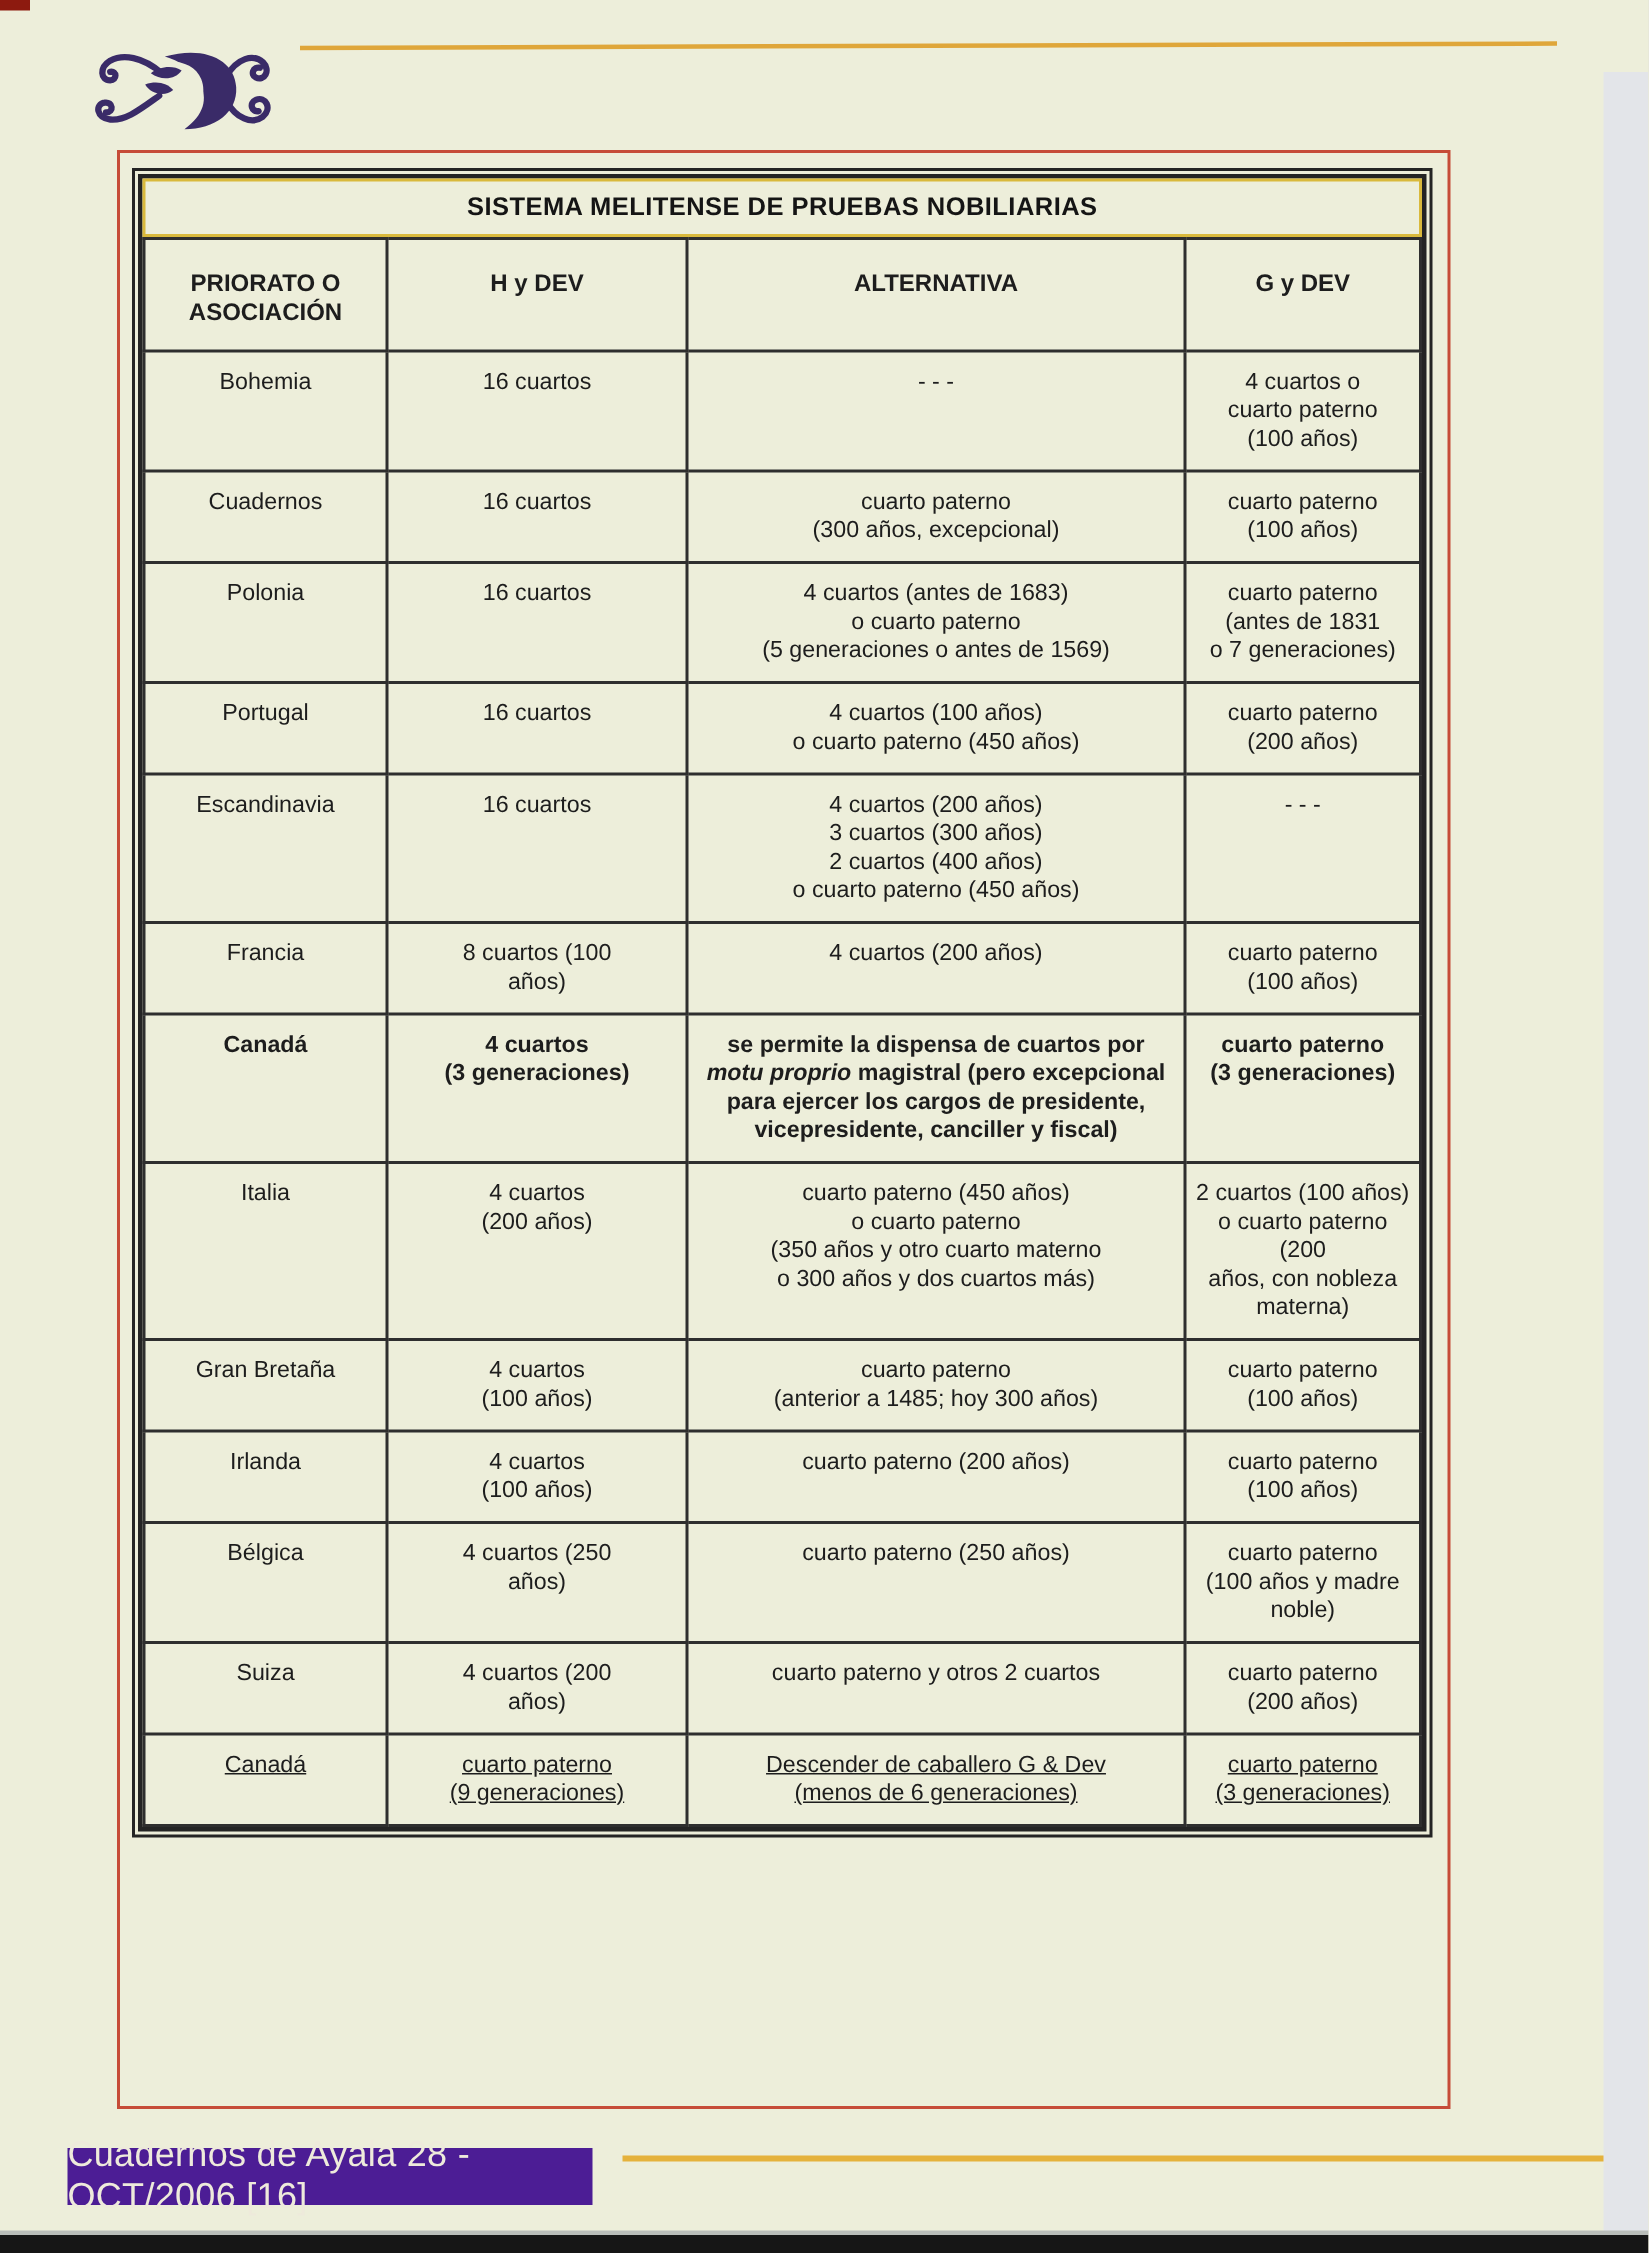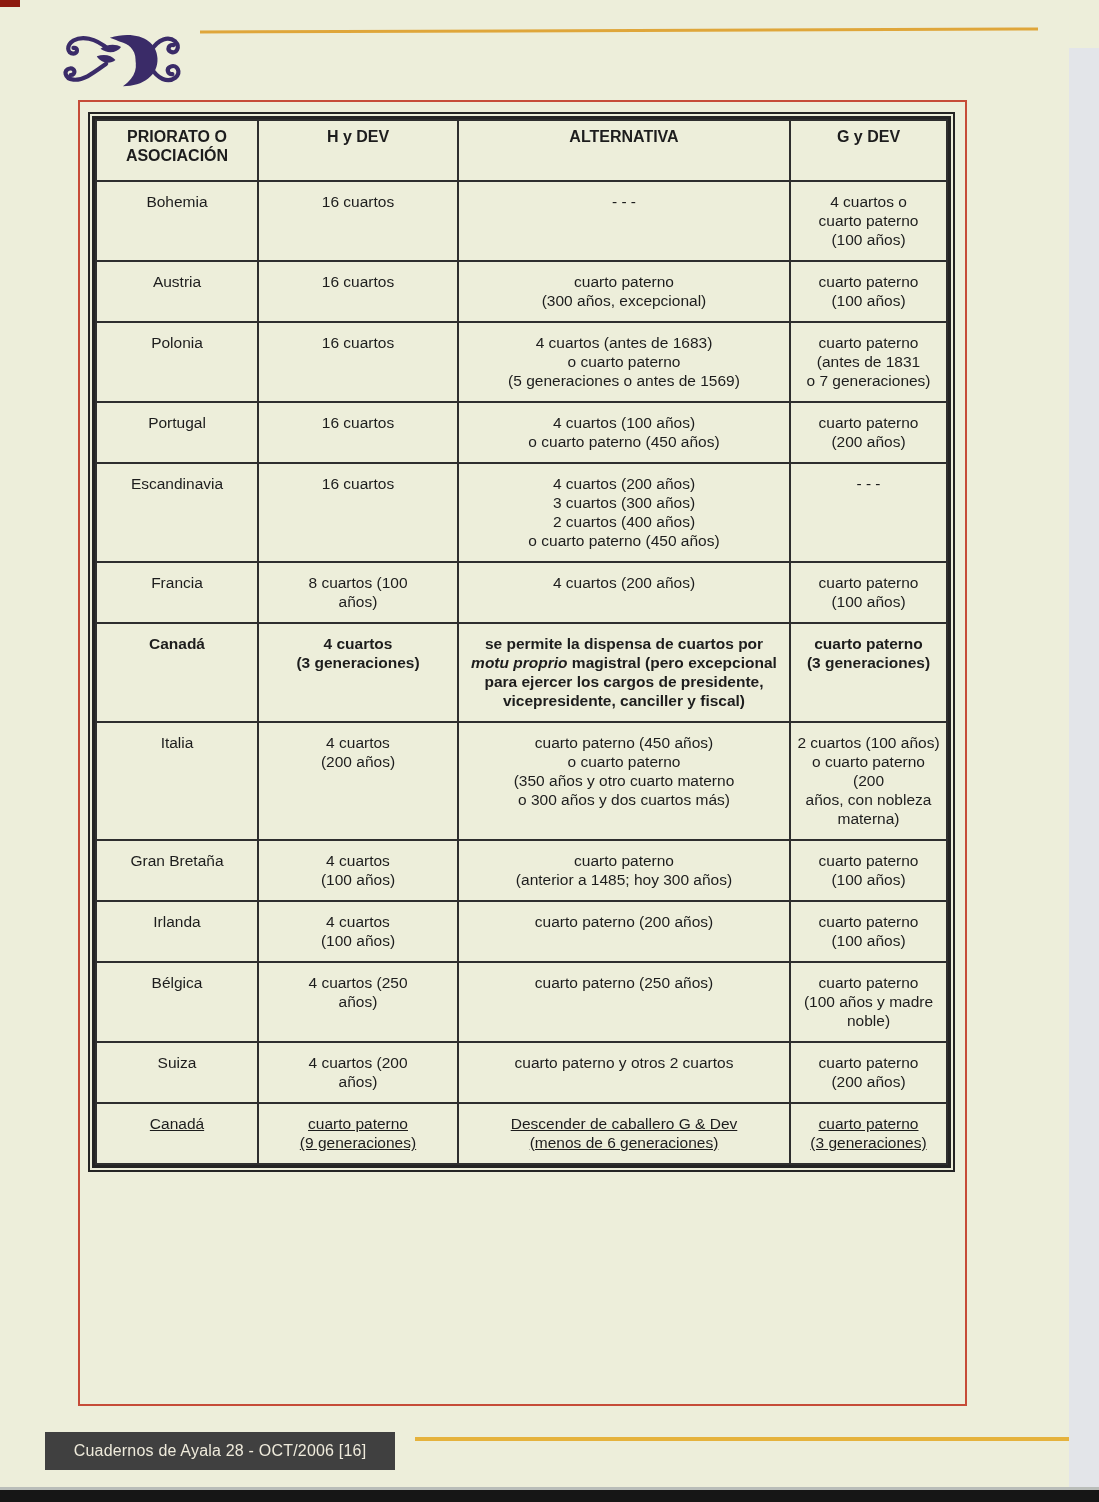--- a/index.html
+++ b/index.html
@@ -22,33 +22,33 @@
     border:2px solid #d9b93c;margin:0;padding:7px 4px 8px;
     text-align:center;font-weight:bold;font-size:17px;letter-spacing:.3px;color:#151515;
   }
   table.melitense{border-collapse:collapse;width:100%;table-layout:fixed;}
   table.melitense th,table.melitense td{
     border:2px solid #2e2e2e;vertical-align:top;
     font-size:15.5px;line-height:19px;color:#1d1d1d;
     text-align:center;padding:10px 6px 11px;
     white-space:pre-line;word-wrap:break-word;
   }
-  table.melitense th{font-weight:bold;font-size:16px;padding-top:6px;padding-bottom:15px;margin-top:44px;}
+  table.melitense th{font-weight:bold;font-size:16px;padding-top:20px;padding-bottom:15px;margin-top:44px;}
   th.col-priorato,td.col-priorato{width:148px;}
   th.col-hydev,td.col-hydev{width:186px;}
   th.col-alt,td.col-alt{width:318px;border-radius:21px;}
   th.col-gydev,td.col-gydev{width:auto;}
   th.col-priorato{text-align:left;padding-left:13px;}
   tr.row-bold td{font-weight:bold;}
   tr.row-bold td em{font-style:italic;font-weight:bold;}
   td.col-canada-pad{padding-bottom:34px;text-decoration:underline;}
   .footer-box{
     position:absolute;left:45px;top:1432px;width:350px;height:38px;
-    background:#404040;color:#eeeadb;display:flex;align-items:center;justify-content:center;
-    font-size:16px;letter-spacing:.2px;
+    background:#4c1d95;color:#eeeadb;display:flex;align-items:center;justify-content:center;
+    font-size:24px;letter-spacing:.2px;
   }
   .gold-line-bottom{position:absolute;left:415px;top:1437px;width:672px;height:4px;background:#e5b23c;}
 </style>
 </head>
 <body>
 
 <div class="page">
 
   <div class="red-tick"></div>
 
@@ -67,41 +67,42 @@
     </g>
   </svg>
 
   <div class="gold-line-top"></div>
 
   <div class="red-frame"></div>
 
   <div class="table-wrap">
     <div class="table-frame">
       <div class="table-inner">
+        <div class="title-bar">SISTEMA MELITENSE DE PRUEBAS NOBILIARIAS</div>
         <table class="melitense">
           <thead>
             <tr>
               <th class="col-priorato">PRIORATO O
 ASOCIACIÓN</th>
               <th class="col-hydev">H y DEV</th>
               <th class="col-alt">ALTERNATIVA</th>
               <th class="col-gydev">G y DEV</th>
             </tr>
           </thead>
           <tbody>
             <tr>
               <td class="col-priorato">Bohemia</td>
               <td class="col-hydev">16 cuartos</td>
               <td class="col-alt">- - -</td>
               <td class="col-gydev">4 cuartos o
 cuarto paterno
 (100 años)</td>
             </tr>
             <tr>
-              <td class="col-priorato">Austria</td>
+              <td class="col-priorato">Cuadernos</td>
               <td class="col-hydev">16 cuartos</td>
               <td class="col-alt">cuarto paterno
 (300 años, excepcional)</td>
               <td class="col-gydev">cuarto paterno
 (100 años)</td>
             </tr>
             <tr>
               <td class="col-priorato">Polonia</td>
               <td class="col-hydev">16 cuartos</td>
               <td class="col-alt">4 cuartos (antes de 1683)

